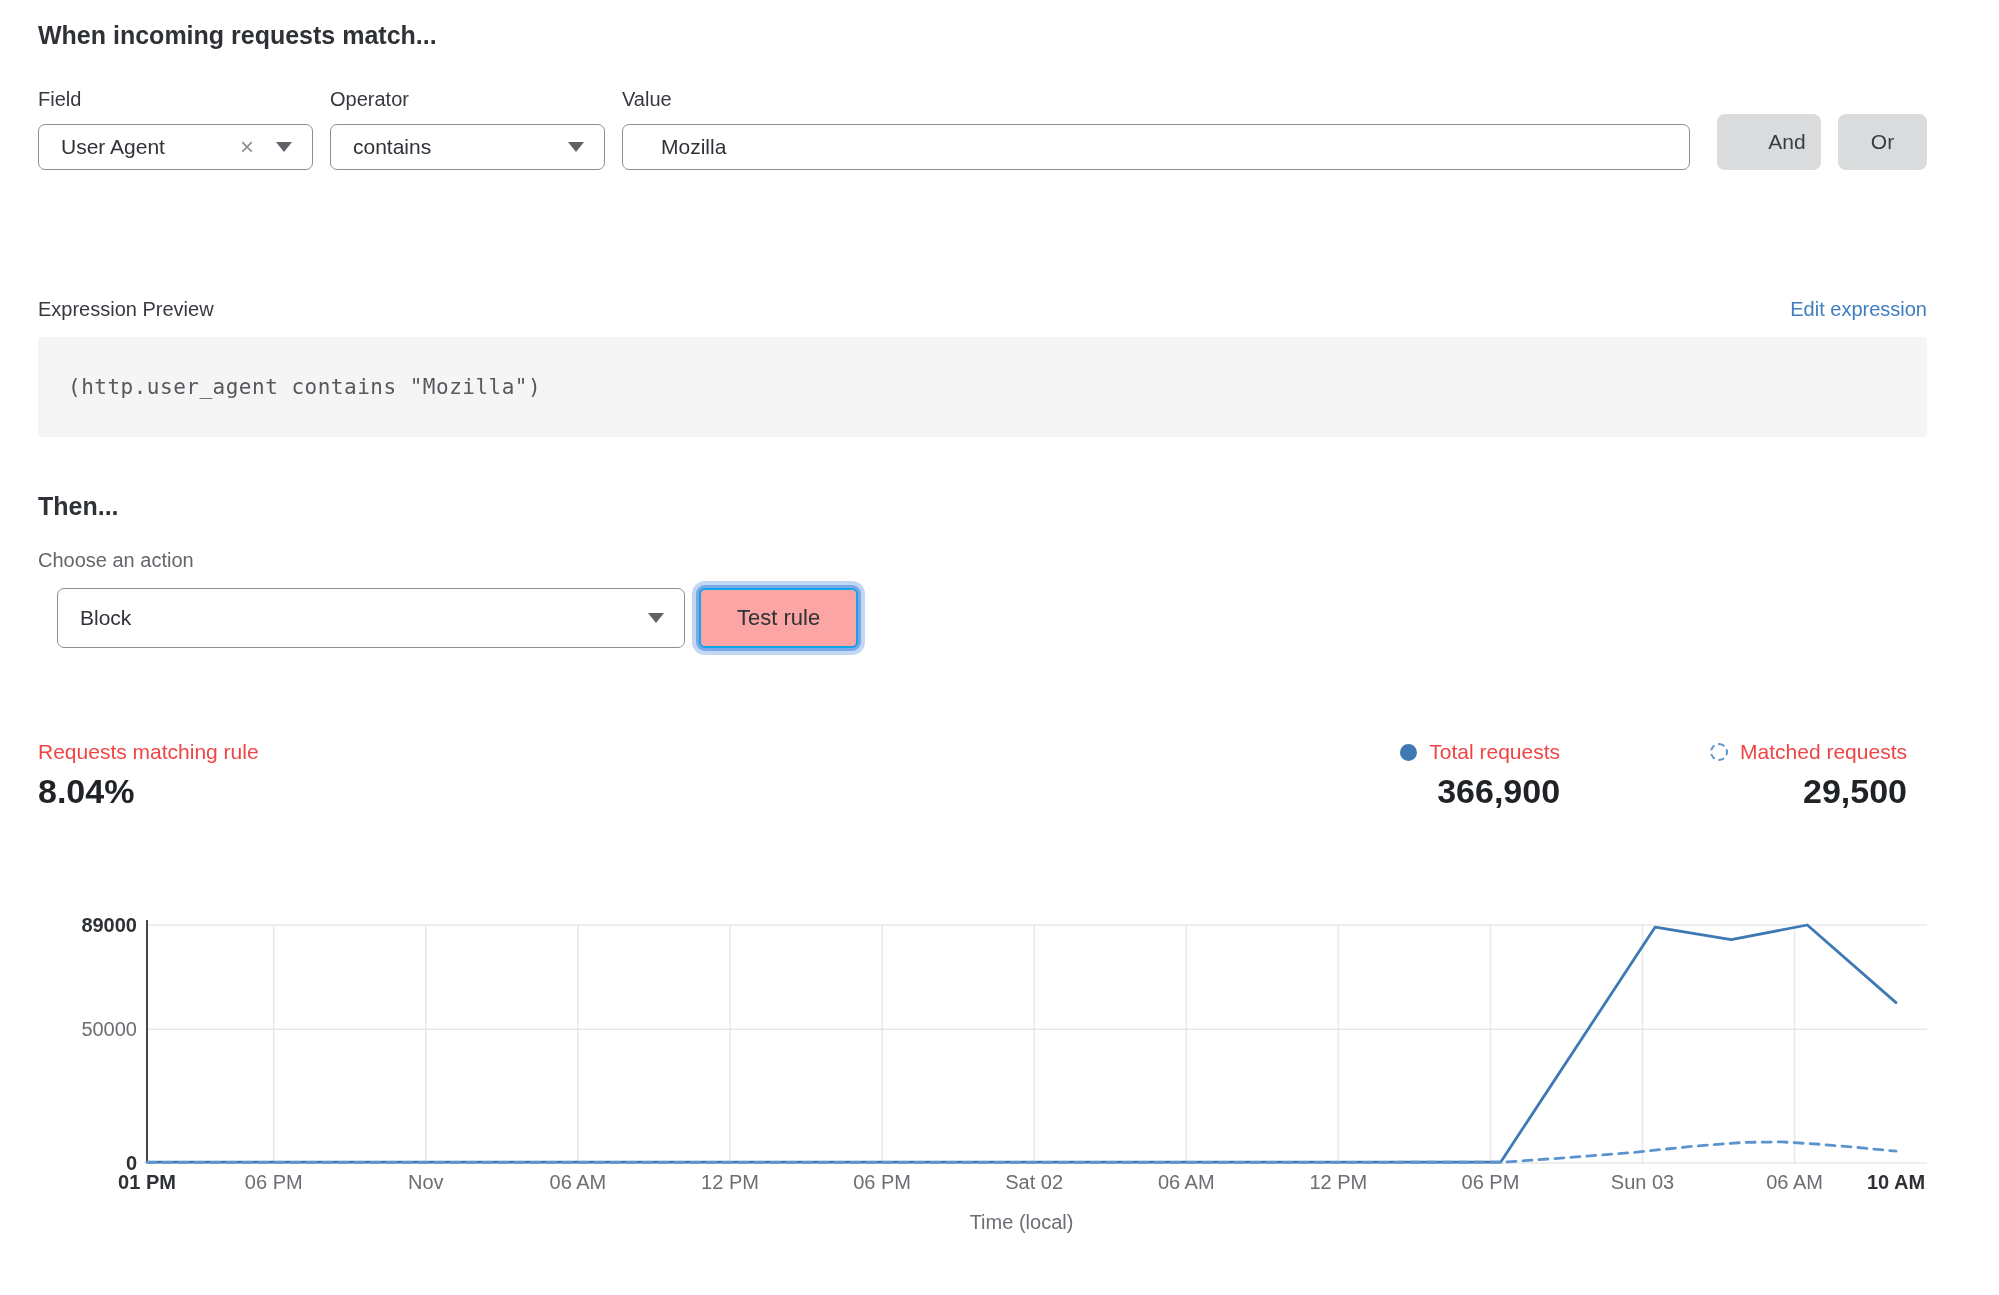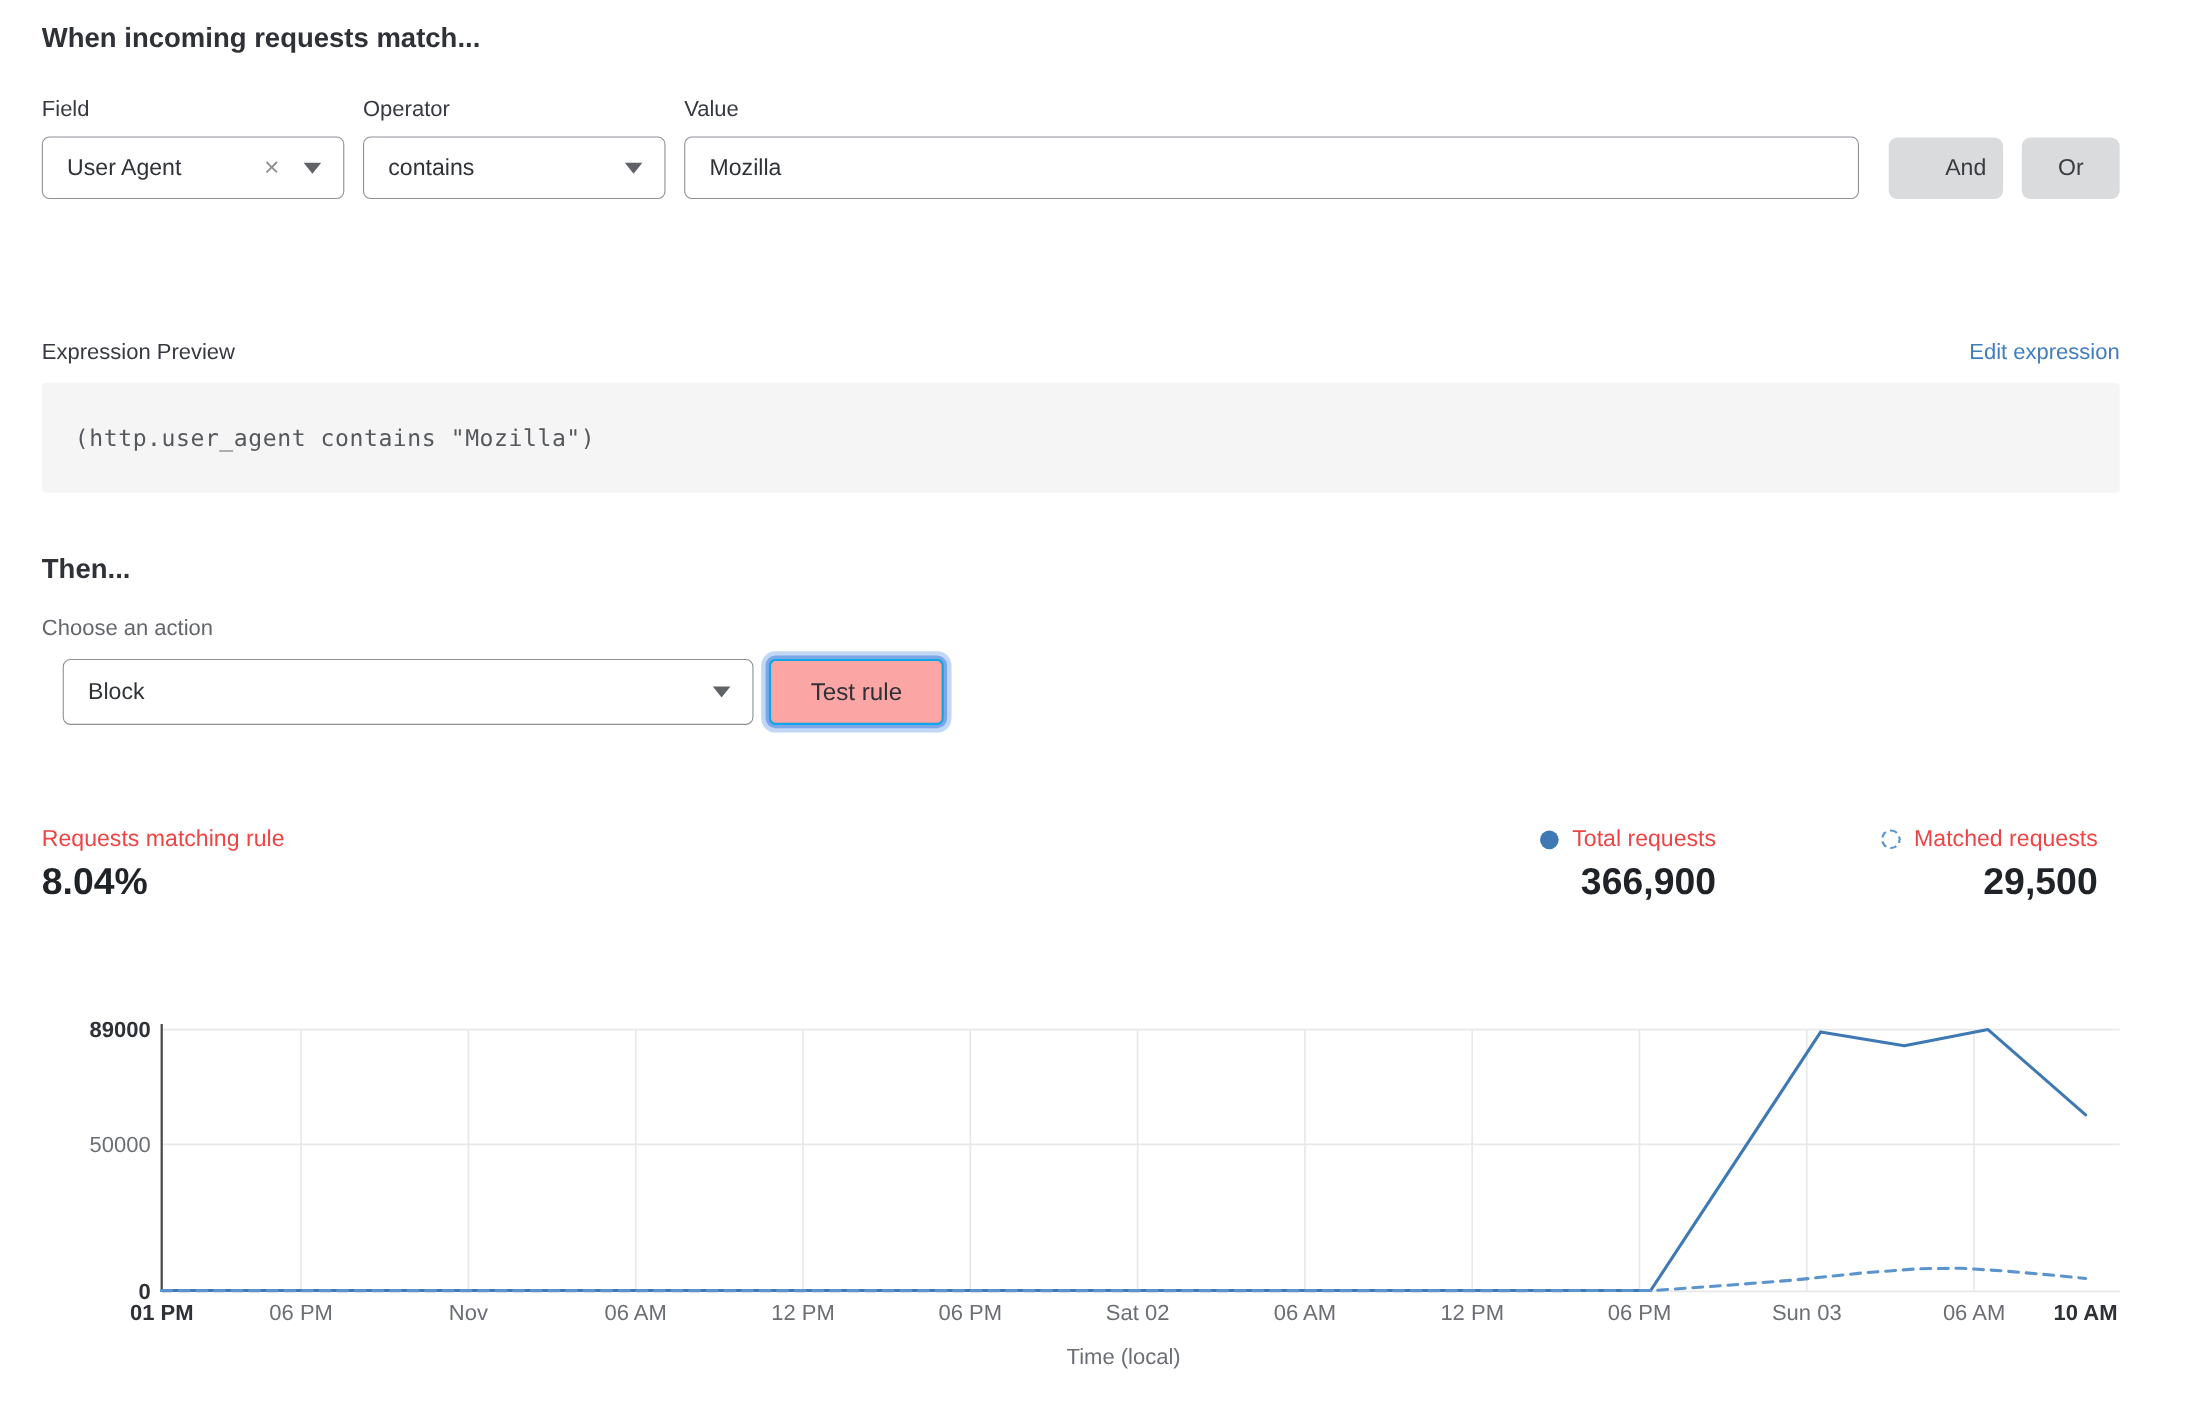--- a/index.html
+++ b/index.html
@@ -6,29 +6,29 @@
   body{width:1999px;height:1295px;overflow:hidden;
        font-family:"Liberation Sans","DejaVu Sans",sans-serif;color:#2f3237;}
   .page{padding:0 72px 0 38px;position:relative;}
 
   .h1{font-size:25px;font-weight:bold;color:#2e3135;margin-top:18px;line-height:34px;}
 
   
   .cond-row{display:flex;align-items:flex-end;margin-top:36px;}
   .group{display:flex;flex-direction:column;}
   .group-label{font-size:20px;color:#36393f;margin-bottom:13px;}
-  .ctl{height:57px;box-sizing:border-box;border:1.5px solid #8c9095;border-radius:7px;
+  .ctl{height:46px;box-sizing:border-box;border:1.5px solid #8c9095;border-radius:7px;
        background:#fff;display:flex;align-items:center;font-size:21px;color:#2f3237;}
   .sel{padding:0 20px 0 22px;cursor:pointer;}
   .sel .grow{flex:1;}
   .w275{width:275px;}
   .gap17{width:17px;flex:0 0 17px;}
   .gap27{width:27px;flex:0 0 27px;}
   .value-group{flex:1;}
-  .value-input{width:100%;padding:0 22px;outline:none;font-family:inherit;}
+  .value-input{width:100%;padding:0 38px;outline:none;font-family:inherit;}
   .caret{width:0;height:0;border-left:8px solid transparent;border-right:8px solid transparent;
          border-top:10px solid #5f6368;margin-left:22px;flex:0 0 auto;}
   .xmark{color:#8d9196;font-size:24px;line-height:1;flex:0 0 auto;}
   .pill-btn{height:56px;box-sizing:border-box;border:none;border-radius:8px;background:#dadbdc;
             color:#393c41;font-size:21px;font-family:inherit;cursor:pointer;padding:0;}
   .and-btn{width:104px;padding-left:36px;}
   .or-btn{width:89px;}
 
   
   .expr-head{display:flex;justify-content:space-between;align-items:baseline;margin-top:128px;}

